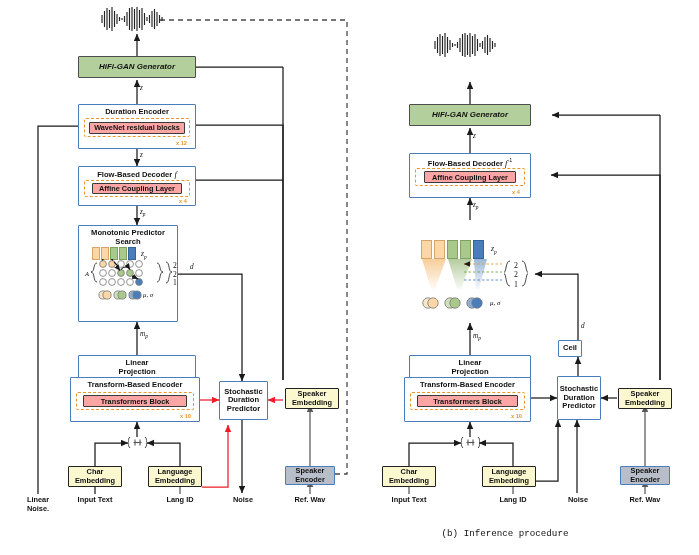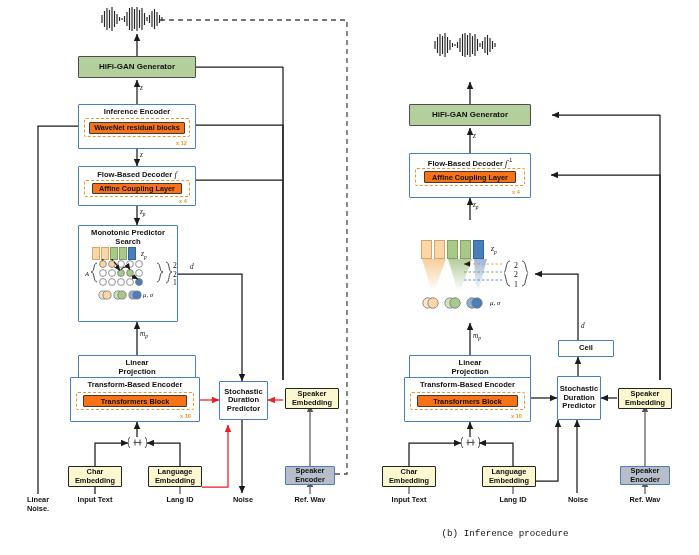--- a/index.html
+++ b/index.html
@@ -11,29 +11,29 @@
   
   .node{position:absolute;box-sizing:border-box;display:flex;
         flex-direction:column;align-items:center;justify-content:center;
         text-align:center;line-height:1.12;}
 
   .blk{border:1.3px solid #4a7ebb;background:#ffffff;border-radius:1px;
        font-weight:bold;font-size:7.6px;color:#111;}
   .blk-title{font-weight:bold;font-size:7.6px;color:#111;}
 
   .green{background:#b3cf9b;border:1.1px solid #4d4d4d;font-weight:bold;
-         font-size:8px;color:#111;border-radius:1px;}
+         font-size:8px;color:#111;border-radius:1px;font-style:italic;}
   .yellow{background:#fbf8d0;border:1.1px solid #222;font-weight:bold;
           font-size:7.4px;color:#111;border-radius:1px;}
   .grayblk{background:#b8bec9;border:1.3px solid #4a7ebb;font-weight:bold;
            font-size:7.4px;color:#111;border-radius:1px;}
 
   .dashbox{position:absolute;border:1.15px dashed #e8972e;border-radius:2px;
            box-sizing:border-box;display:flex;align-items:center;justify-content:center;}
-  .innerblk{background:#f97316;border:1.05px solid #3a3a3a;border-radius:1px;
+  .innerblk{background:#fca5a5;border:1.05px solid #3a3a3a;border-radius:1px;
             font-weight:bold;font-size:7.3px;color:#111;
             display:flex;align-items:center;justify-content:center;
             box-sizing:border-box;text-align:center;width:100%;height:100%;}
   .xlabel{position:absolute;color:#e8972e;font-size:5.6px;font-weight:bold;}
 
   .plain{position:absolute;font-size:7.4px;font-weight:bold;color:#111;
          text-align:center;line-height:1.15;}
   .italic{position:absolute;font-family:"Liberation Serif","DejaVu Serif",serif;
           font-style:italic;font-size:7.2px;color:#111;}
   .caption{position:absolute;font-family:"Liberation Serif","DejaVu Serif",serif;
@@ -190,21 +190,21 @@
     </g>
   </svg>
 </div>
 
 <div class="node green" style="left:78px;top:56px;width:118px;height:22px;">
   <span>HiFi-GAN Generator</span>
 </div>
 <div class="italic" style="left:140px;top:84px;">z</div>
 
 <div class="node blk" style="left:78px;top:104px;width:118px;height:45px;justify-content:flex-start;padding-top:3px;">
-  <span class="blk-title">Inference Encoder</span>
+  <span class="blk-title">Duration Encoder</span>
 </div>
 <div class="dashbox" style="left:84px;top:118px;width:106px;height:19px;">
   <div class="innerblk" style="width:96px;height:12px;">
     <span>WaveNet residual blocks</span>
   </div>
 </div>
 <div class="xlabel" style="left:176px;top:140px;">x 12</div>
 
 <div class="italic" style="left:140px;top:151px;">z</div>
 
@@ -475,21 +475,21 @@
   <span class="blk-title">Transform-Based Encoder</span>
 </div>
 <div class="dashbox" style="left:410px;top:392px;width:115px;height:18px;">
   <div class="innerblk" style="width:101px;height:12px;">
     <span>Transformers Block</span>
   </div>
 </div>
 <div class="xlabel" style="left:511px;top:413px;">x 10</div>
 
 <div class="italic" style="left:581px;top:322px;">d</div>
-<div class="node blk" style="left:558px;top:340px;width:56px;height:17px;">
+<div class="node blk" style="left:558px;top:340px;width:24px;height:17px;">
   <span>Ceil</span>
 </div>
 
 <div class="node blk" style="left:557px;top:376px;width:44px;height:44px;">
   <span>Stochastic</span>
   <span>Duration</span>
   <span>Predictor</span>
 </div>
 
 <div class="node yellow" style="left:618px;top:388px;width:54px;height:21px;">

